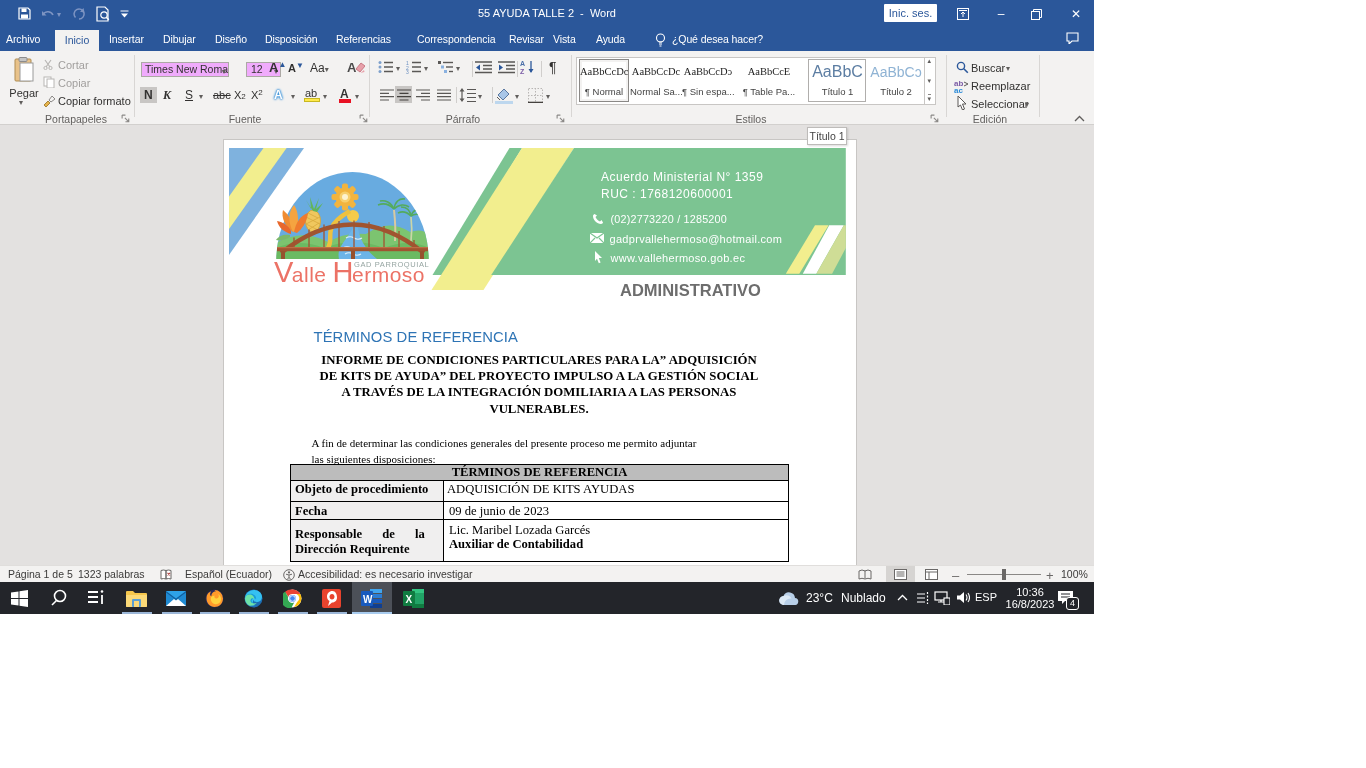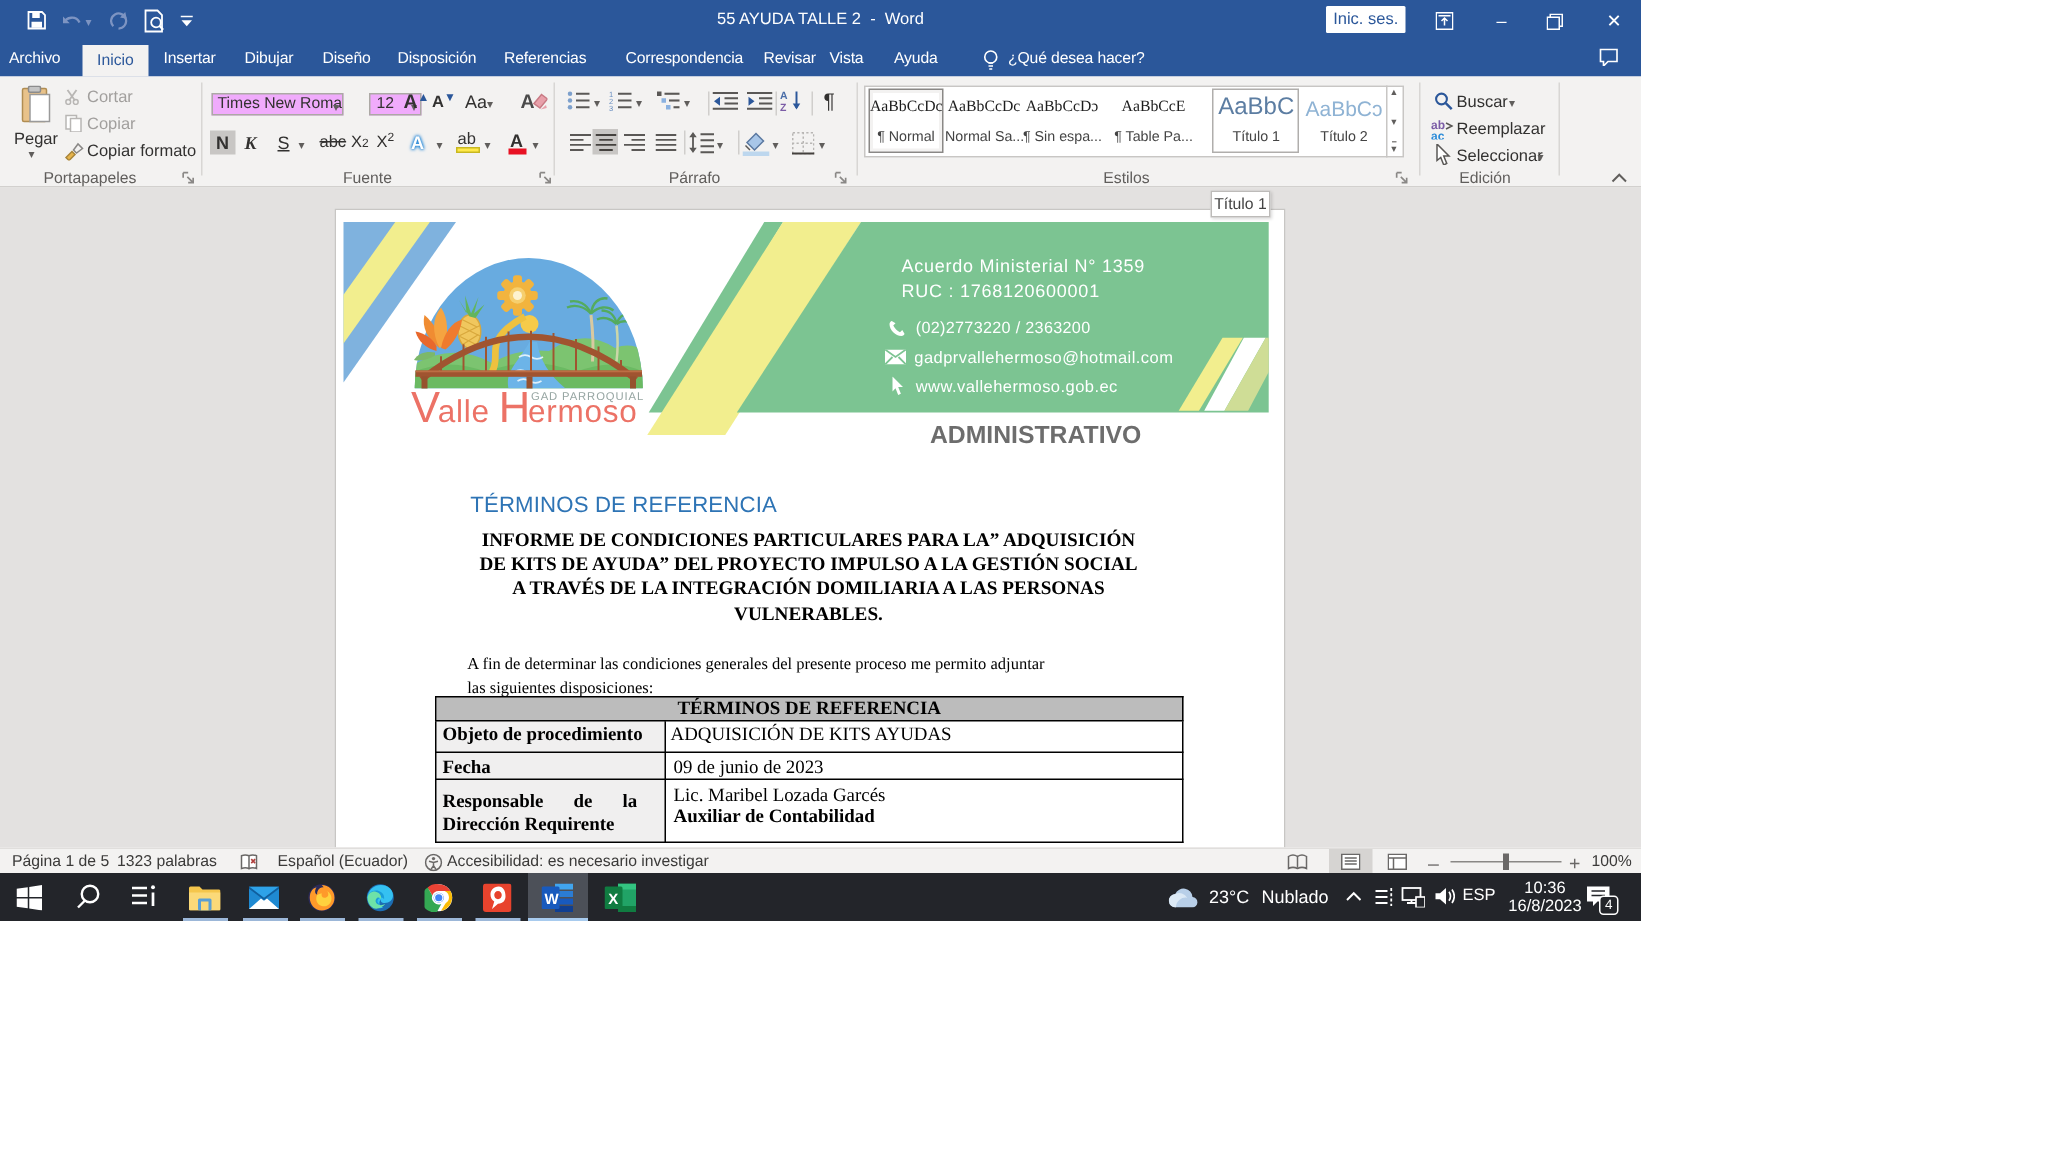--- a/index.html
+++ b/index.html
@@ -126,21 +126,21 @@
     <svg class="abs" style="left:43px;top:25px;" width="12" height="12" viewBox="0 0 12 12">
         <rect x="1" y="1" width="7" height="9" fill="#fff" stroke="#b8b6b4"></rect>
         <rect x="4" y="3" width="7" height="9" fill="#fff" stroke="#b8b6b4"></rect>
       </svg>
     <div class="abs rtext gray" style="left:58px;top:25.5px;">Copiar</div>
     <svg class="abs" style="left:43px;top:43px;" width="13" height="13" viewBox="0 0 13 13">
         <path d="M1 11l4-4 2 2-4 4z" fill="#e6b44c" stroke="#a8853a"></path>
         <path d="M6 6l3-4 3 3-4 3z" fill="#f3f2f1" stroke="#8a8886"></path>
       </svg>
     <div class="abs rtext" style="left:58px;top:43.5px;">Copiar formato</div>
-    <div class="glabel" style="left:20px;width:80px;text-align:center;">Portapapeles</div>
+    <div class="glabel" style="left:36px;width:80px;text-align:center;">Portapapeles</div>
     <svg class="launcher" style="left:121px;" width="9" height="9" viewBox="0 0 9 9">
         <path d="M1 1v3M1 1h3" stroke="#8a8886" fill="none"></path>
         <path d="M3.5 3.5L7 7M7 4v3h-3" stroke="#8a8886" fill="none"></path>
       </svg>
     <div class="rsep" style="left:134px;"></div>
 
     <div class="combo" style="left:141px;top:11px;width:88px;height:15px;line-height:13px;padding-left:3px;">Times New Roma<span style="position:absolute;right:2px;top:2px;" class="ddc">▾</span></div>
     <div class="combo" style="left:230px;top:11px;width:35px;height:15px;line-height:13px;padding-left:4px;margin-left:16px;">12<span style="position:absolute;right:2px;top:2px;" class="ddc">▾</span></div>
     <div class="abs" style="left:269px;top:9px;font-size:13px;color:#323130;font-weight:bold;">A<span style="font-size:8px;position:relative;top:-5px;color:#2b579a;">▲</span></div>
     <div class="abs" style="left:288px;top:11px;font-size:11px;color:#323130;font-weight:bold;">A<span style="font-size:8px;position:relative;top:-4px;color:#2b579a;">▼</span></div>
@@ -375,21 +375,21 @@
 
         <text x="130" y="126.5" font-size="7.5" letter-spacing="0.6" fill="#96a5a2" font-family="Liberation Sans">GAD PARROQUIAL</text>
         <text x="50" y="141.5" font-family="Liberation Sans" fill="#ec7266" letter-spacing="0.5"><tspan font-size="29">V</tspan><tspan font-size="21" dx="-2">alle</tspan><tspan font-size="29" dx="6">H</tspan><tspan font-size="21" dx="-2">ermoso</tspan></text>
       </svg>
 
       <div class="abs" style="left:377px;top:29.5px;color:#fff;font-size:12px;letter-spacing:0.5px;">Acuerdo Ministerial N° 1359</div>
       <div class="abs" style="left:377px;top:47px;color:#fff;font-size:12px;letter-spacing:0.5px;">RUC : 1768120600001</div>
       <svg class="abs" style="left:368px;top:73px;" width="12" height="12" viewBox="0 0 12 12">
           <path d="M2.5 1C2 1 1 2 1 3c0 4 4 8 8 8 1 0 2-1 2-1.5L9.5 7 8 8.5C6 7.5 4.5 6 3.5 4L5 2.5z" fill="#fff"></path>
         </svg>
-      <div class="abs" style="left:386.5px;top:73px;color:#fff;font-size:10.8px;letter-spacing:0.2px;">(02)2773220 / 2363200</div>
+      <div class="abs" style="left:386.5px;top:73px;color:#fff;font-size:10.8px;letter-spacing:0.2px;">(02)2773220 / 1285200</div>
       <svg class="abs" style="left:365.5px;top:93px;" width="14" height="10" viewBox="0 0 14 10">
           <rect x="0" y="0" width="14" height="10" fill="#fff"></rect>
           <path d="M0 0l7 5 7-5M0 10l5-5M14 10L9 5" stroke="#7cc492" stroke-width="1.2" fill="none"></path>
         </svg>
       <div class="abs" style="left:385.5px;top:92.5px;color:#fff;font-size:11px;letter-spacing:0.3px;">gadprvallehermoso@hotmail.com</div>
       <svg class="abs" style="left:370px;top:111px;" width="10" height="13" viewBox="0 0 10 13">
           <path d="M1 0l7 7H4.8l1.8 4.5-1.8.8L3 7.8 1 10z" fill="#fff"></path>
         </svg>
       <div class="abs" style="left:386.5px;top:112px;color:#fff;font-size:11px;letter-spacing:0.3px;">www.vallehermoso.gob.ec</div>
       <div class="abs" style="left:396px;top:141px;width:137px;text-align:center;font-size:16.5px;font-weight:bold;color:#6d6d6d;letter-spacing:0;">ADMINISTRATIVO</div>

